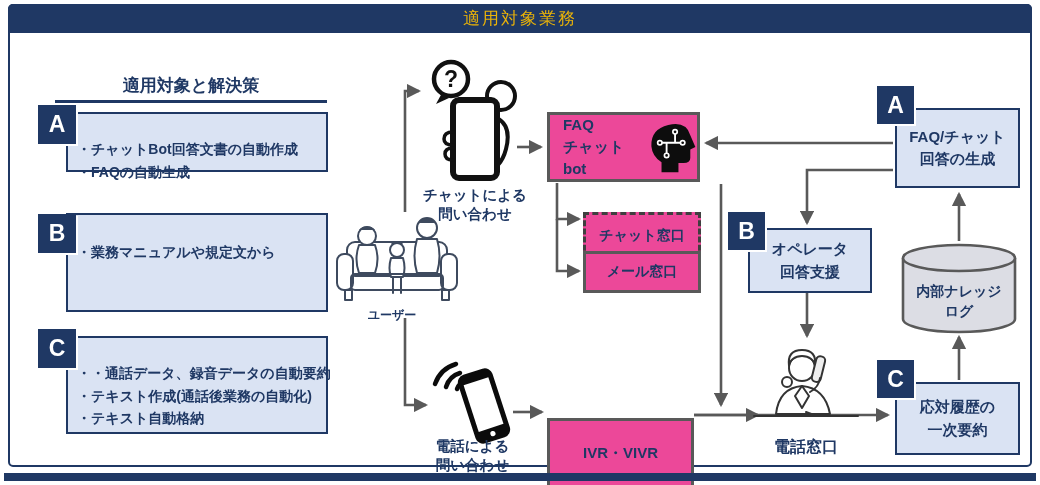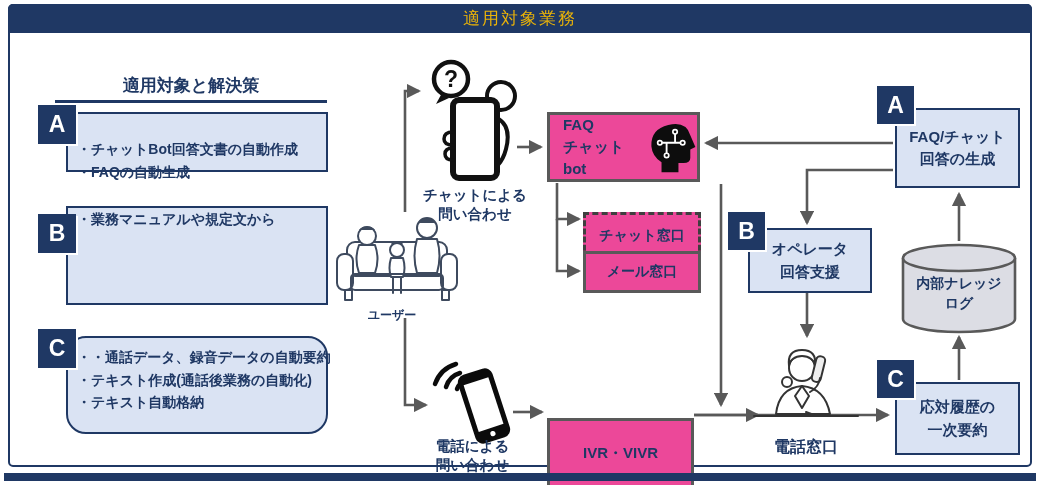--- a/index.html
+++ b/index.html
@@ -65,26 +65,26 @@
   <div class="abs lp-header">適用対象と解決策</div>
   <div class="abs lp-underline"></div>
 
   <div class="abs badge" style="left:38px;top:105px;">A</div>
   <div class="abs lp-box" style="left:66px;top:112px;width:262px;height:60px;padding-top:24px;">
     <div>・チャットBot回答文書の自動作成</div>
     <div>・FAQの自動生成</div>
   </div>
 
   <div class="abs badge" style="left:38px;top:214px;">B</div>
-  <div class="abs lp-box" style="left:66px;top:206px;width:262px;height:99px;">
+  <div class="abs lp-box" style="left:66px;top:213px;width:262px;height:99px;padding-top:26px;">
     <div>・業務マニュアルや規定文から</div>
   </div>
 
   <div class="abs badge" style="left:38px;top:329px;">C</div>
-  <div class="abs lp-box" style="left:66px;top:336px;width:262px;height:98px;padding-top:8px;border-radius:20px;">
+  <div class="abs lp-box" style="left:66px;top:336px;width:262px;height:98px;padding-top:24px;">
     <div>・・通話データ、録音データの自動要約</div>
     <div>・テキスト作成(通話後業務の自動化)</div>
     <div>・テキスト自動格納</div>
   </div>
 
   <svg class="abs icon" style="left:424px;top:56px;" width="96" height="132" viewBox="0 0 96 132">
     <g stroke="#111" stroke-linecap="round" stroke-linejoin="round" fill="#fff">
       <circle cx="77" cy="40" r="14" stroke-width="4"></circle>
       <path d="M70,52 l-5,9" stroke-width="4"></path>
       <path d="M73,62 q15,8 9,31 q-5,20 -23,25" stroke-width="4" fill="none"></path>
@@ -172,21 +172,21 @@
   <div class="abs badge" style="left:728px;top:212px;width:37px;height:38px;">B</div>
   <div class="abs blue-box" style="left:748px;top:228px;width:124px;height:65px;align-items:center;">
     <span>オペレータ
 回答支援</span>
   </div>
 
   <svg class="abs icon" style="left:900px;top:243px;" width="118" height="92" viewBox="0 0 118 92">
     <path d="M3,15 v61 a56,13 0 0 0 112,0 v-61" fill="#dcdde4" stroke="#595959" stroke-width="2.6"></path>
     <ellipse cx="59" cy="15" rx="56" ry="13" fill="#dcdde4" stroke="#595959" stroke-width="2.6"></ellipse>
   </svg>
-  <div class="abs cyl-label" style="left:900px;top:273px;width:118px;">内部ナレッジ
+  <div class="abs cyl-label" style="left:900px;top:281px;width:118px;">内部ナレッジ
 ログ</div>
 
   <div class="abs badge" style="left:877px;top:360px;width:37px;height:38px;">C</div>
   <div class="abs blue-box" style="left:895px;top:382px;width:125px;height:73px;">
     <span>応対履歴の
 一次要約</span>
   </div>
 
   <svg class="abs icon" style="left:748px;top:342px;z-index:3;" width="115" height="93" viewBox="0 0 115 93">
     <g stroke="#333" stroke-width="2" fill="#fff" stroke-linecap="round" stroke-linejoin="round">

